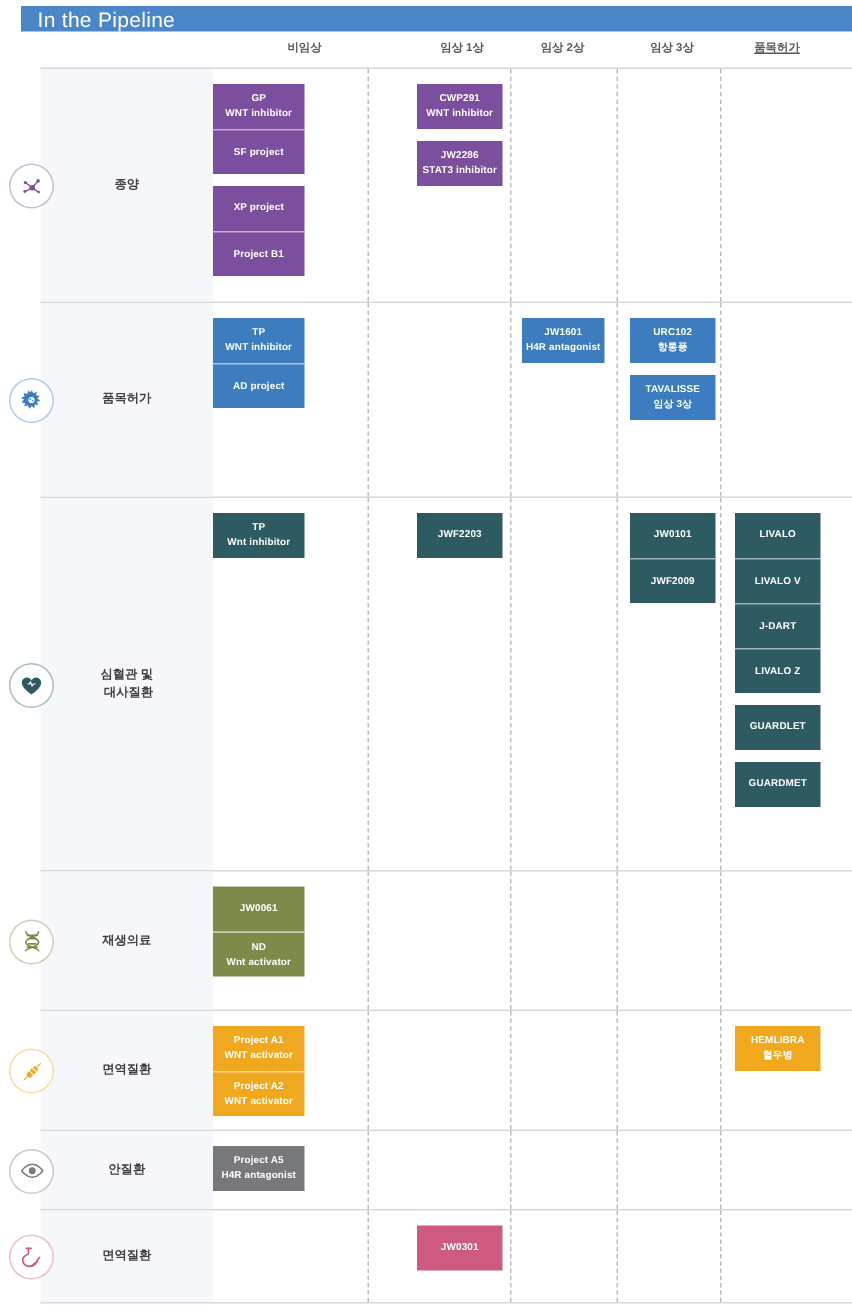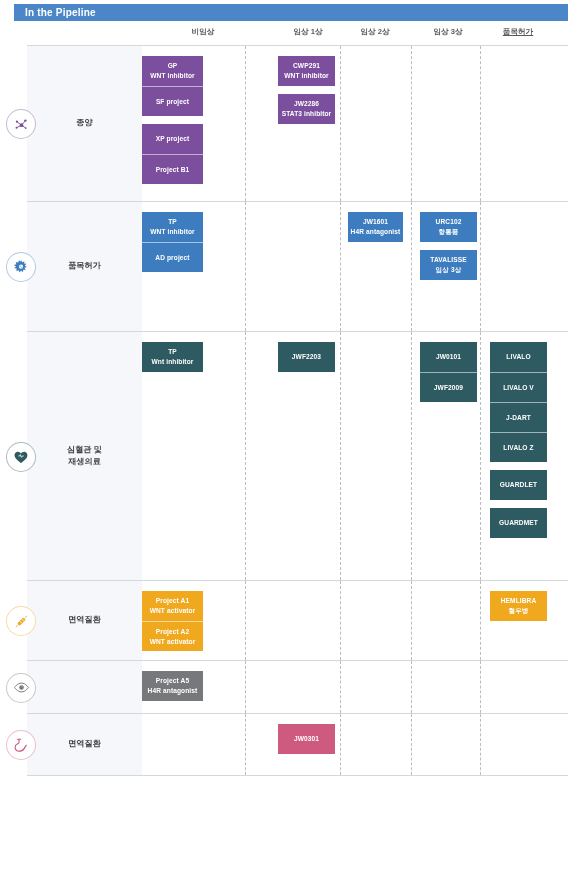--- a/index.html
+++ b/index.html
@@ -15,22 +15,22 @@
   
   .titlebar {
     position: absolute;
     left: 14px; top: 4px;
     width: 554px; height: 17px;
     background: #4a86c8;
     display: flex; align-items: center;
   }
   .titlebar-text {
     color: #ffffff;
-    font-size: 10px;
-    font-weight: bold;
+    font-size: 14px;
+    font-weight: normal;
     letter-spacing: .2px;
     padding-left: 11px;
   }
 
   
   .headers {
     position: absolute;
     left: 0; top: 27px;
     width: 568px; height: 17px;
   }
@@ -67,21 +67,21 @@
     position: absolute;
     left: 0; top: 0;
     width: 115px; height: 100%;
     background: #f5f7fa;
   }
   .row-label {
     position: absolute;
     left: 0; top: 0;
     width: 115px; height: 100%;
     display: flex; align-items: center; justify-content: center;
-    text-align: center;
+    text-align: right;
     font-size: 8.2px;
     font-weight: bold;
     color: #3f3f44;
     line-height: 1.5;
     white-space: pre-line;
   }
 
   
   .icon-badge {
     position: absolute;
@@ -212,21 +212,21 @@
       </div>
       <div class="row" style="height: 249px;">
         <div class="row-label-bg"></div>
         <div class="icon-badge" style="top: 109.5px; border-color: rgba(46, 90, 98, 0.4);">
           <svg width="16" height="16" viewBox="0 0 24 24" fill="#2e5a62">
     <path d="M12 21s-7.5-4.7-9.2-9.4C1.4 7.7 3.7 4 7.3 4c2 0 3.6 1.1 4.7 2.8C13.1 5.1 14.7 4 16.7 4c3.6 0 5.9 3.7 4.5 7.6C19.5 16.3 12 21 12 21z"></path>
     <path d="M8 10.5l2 0 1-2 1.6 4 1.2-2h2.3" stroke="#ffffff" stroke-width="1.2" fill="none"></path>
   </svg>
         </div>
         <div class="row-label">심혈관 및
-재생의료</div>
+대사질환</div>
         <div class="dash" style="left: 218px;"></div>
         <div class="dash" style="left: 313px;"></div>
         <div class="dash" style="left: 384px;"></div>
         <div class="dash" style="left: 453px;"></div>
         <div class="stack" style="left: 115px; top: 10px; width: 61px;">
           <div class="box" style="background: rgb(46, 90, 98); height: 30px; width: 61px;">TP
 Wnt inhibitor</div>
         </div>
         <div class="stack" style="left: 251px; top: 10px; width: 57px;">
           <div class="box" style="background: rgb(46, 90, 98); height: 30px; width: 57px;">JWF2203</div>
@@ -239,20 +239,43 @@
           <div class="box" style="background: rgb(46, 90, 98); height: 30px; width: 57px;">LIVALO</div>
           <div class="box" style="background: rgb(46, 90, 98); height: 30px; width: 57px;">LIVALO V</div>
           <div class="box" style="background: rgb(46, 90, 98); height: 30px; width: 57px;">J-DART</div>
           <div class="box" style="background: rgb(46, 90, 98); height: 30px; width: 57px;">LIVALO Z</div>
         </div>
         <div class="stack" style="left: 463px; top: 138px; width: 57px;">
           <div class="box" style="background: rgb(46, 90, 98); height: 30px; width: 57px;">GUARDLET</div>
         </div>
         <div class="stack" style="left: 463px; top: 176px; width: 57px;">
           <div class="box" style="background: rgb(46, 90, 98); height: 30px; width: 57px;">GUARDMET</div>
+        </div>
+      </div>
+      <div class="row" style="height: 93px;">
+        <div class="row-label-bg"></div>
+        <div class="icon-badge" style="top: 31.5px; border-color: rgba(125, 139, 74, 0.4);">
+          <svg width="17" height="17" viewBox="0 0 24 24" fill="none" stroke="#7d8b4a" stroke-width="1.5" stroke-linecap="round">
+    <path d="M6 3c0 5 12 5 12 10S6 18 6 21"></path>
+    <path d="M18 3c0 5-12 5-12 10s12 5 12 8"></path>
+    <line x1="7.4" y1="6.5" x2="16.6" y2="6.5"></line>
+            <line x1="8.6" y1="9.5" x2="15.4" y2="9.5"></line>
+    <line x1="8.6" y1="14.5" x2="15.4" y2="14.5"></line>
+            <line x1="7.4" y1="17.5" x2="16.6" y2="17.5"></line>
+  </svg>
+        </div>
+        <div class="row-label">재생의료</div>
+        <div class="dash" style="left: 218px;"></div>
+        <div class="dash" style="left: 313px;"></div>
+        <div class="dash" style="left: 384px;"></div>
+        <div class="dash" style="left: 453px;"></div>
+        <div class="stack" style="left: 115px; top: 10px; width: 61px;">
+          <div class="box" style="background: rgb(125, 139, 74); height: 30px; width: 61px;">JW0061</div>
+          <div class="box" style="background: rgb(125, 139, 74); height: 30px; width: 61px;">ND
+Wnt activator</div>
         </div>
       </div>
       <div class="row" style="height: 80px;">
         <div class="row-label-bg"></div>
         <div class="icon-badge" style="top: 25px; border-color: rgba(240, 168, 30, 0.4);">
           <svg width="17" height="17" viewBox="0 0 24 24" fill="#f0a81e" stroke="#f0a81e" stroke-width="1.1" stroke-linecap="round">
     <rect x="6.2" y="10.1" width="11.6" height="4.2" rx="2.1" transform="rotate(-45 12 12.2)"></rect>
     <line x1="4.3" y1="19.7" x2="7" y2="17"></line>
             <line x1="17" y1="7" x2="19.7" y2="4.3"></line>
     <line x1="12.4" y1="8.6" x2="15.2" y2="11.4" stroke="#ffffff"></line>
@@ -277,20 +300,21 @@
       </div>
       <div class="row" style="height: 53px;">
         <div class="row-label-bg"></div>
         <div class="icon-badge" style="top: 11.5px; border-color: rgba(119, 120, 123, 0.4);">
           <svg width="17" height="17" viewBox="0 0 24 24" fill="none" stroke="#77787b" stroke-width="1.4">
     <path d="M2.2 12S6 5.8 12 5.8 21.8 12 21.8 12 18 18.2 12 18.2 2.2 12 2.2 12z"></path>
     <circle cx="12" cy="12" r="3.2" fill="#77787b" stroke="none"></circle>
     <circle cx="13.1" cy="10.9" r="1" fill="#ffffff"></circle>
   </svg>
         </div>
+        <div class="row-label">안질환</div>
         <div class="dash" style="left: 218px;"></div>
         <div class="dash" style="left: 313px;"></div>
         <div class="dash" style="left: 384px;"></div>
         <div class="dash" style="left: 453px;"></div>
         <div class="stack" style="left: 115px; top: 10px; width: 61px;">
           <div class="box" style="background: rgb(119, 120, 123); height: 30px; width: 61px;">Project A5
 H4R antagonist</div>
         </div>
       </div>
       <div class="row" style="height: 62px;">

